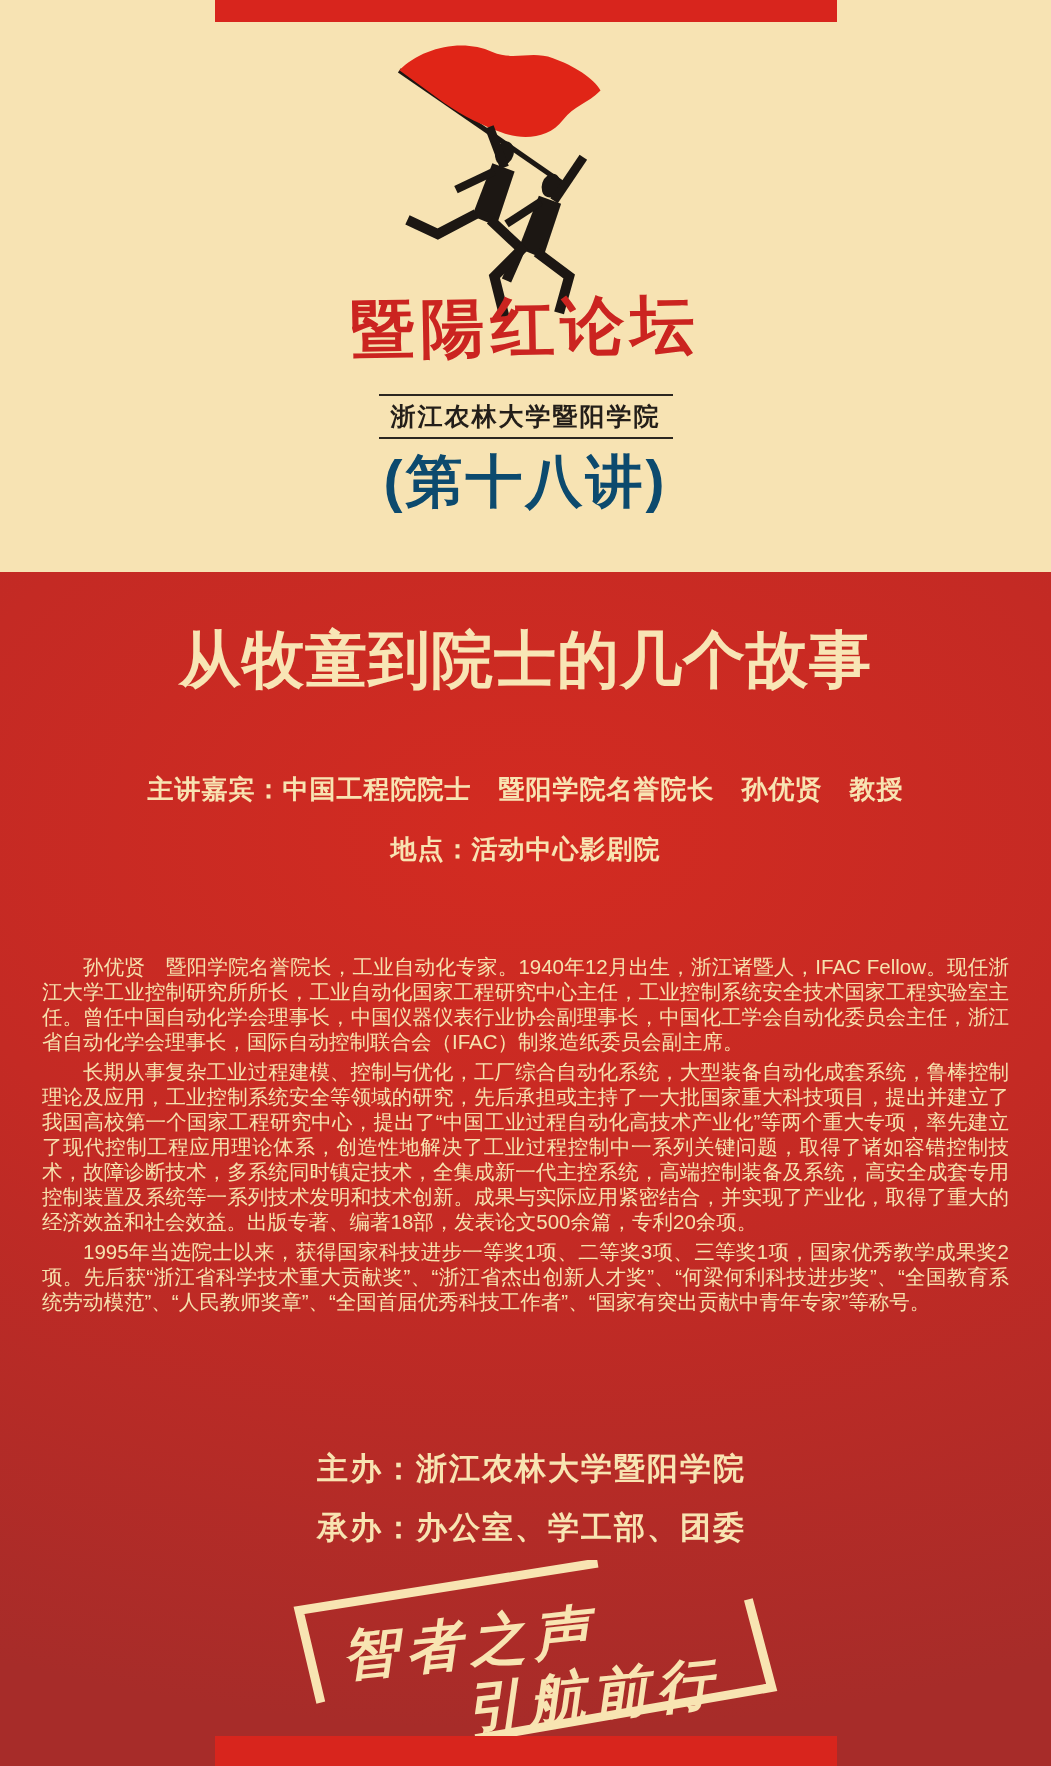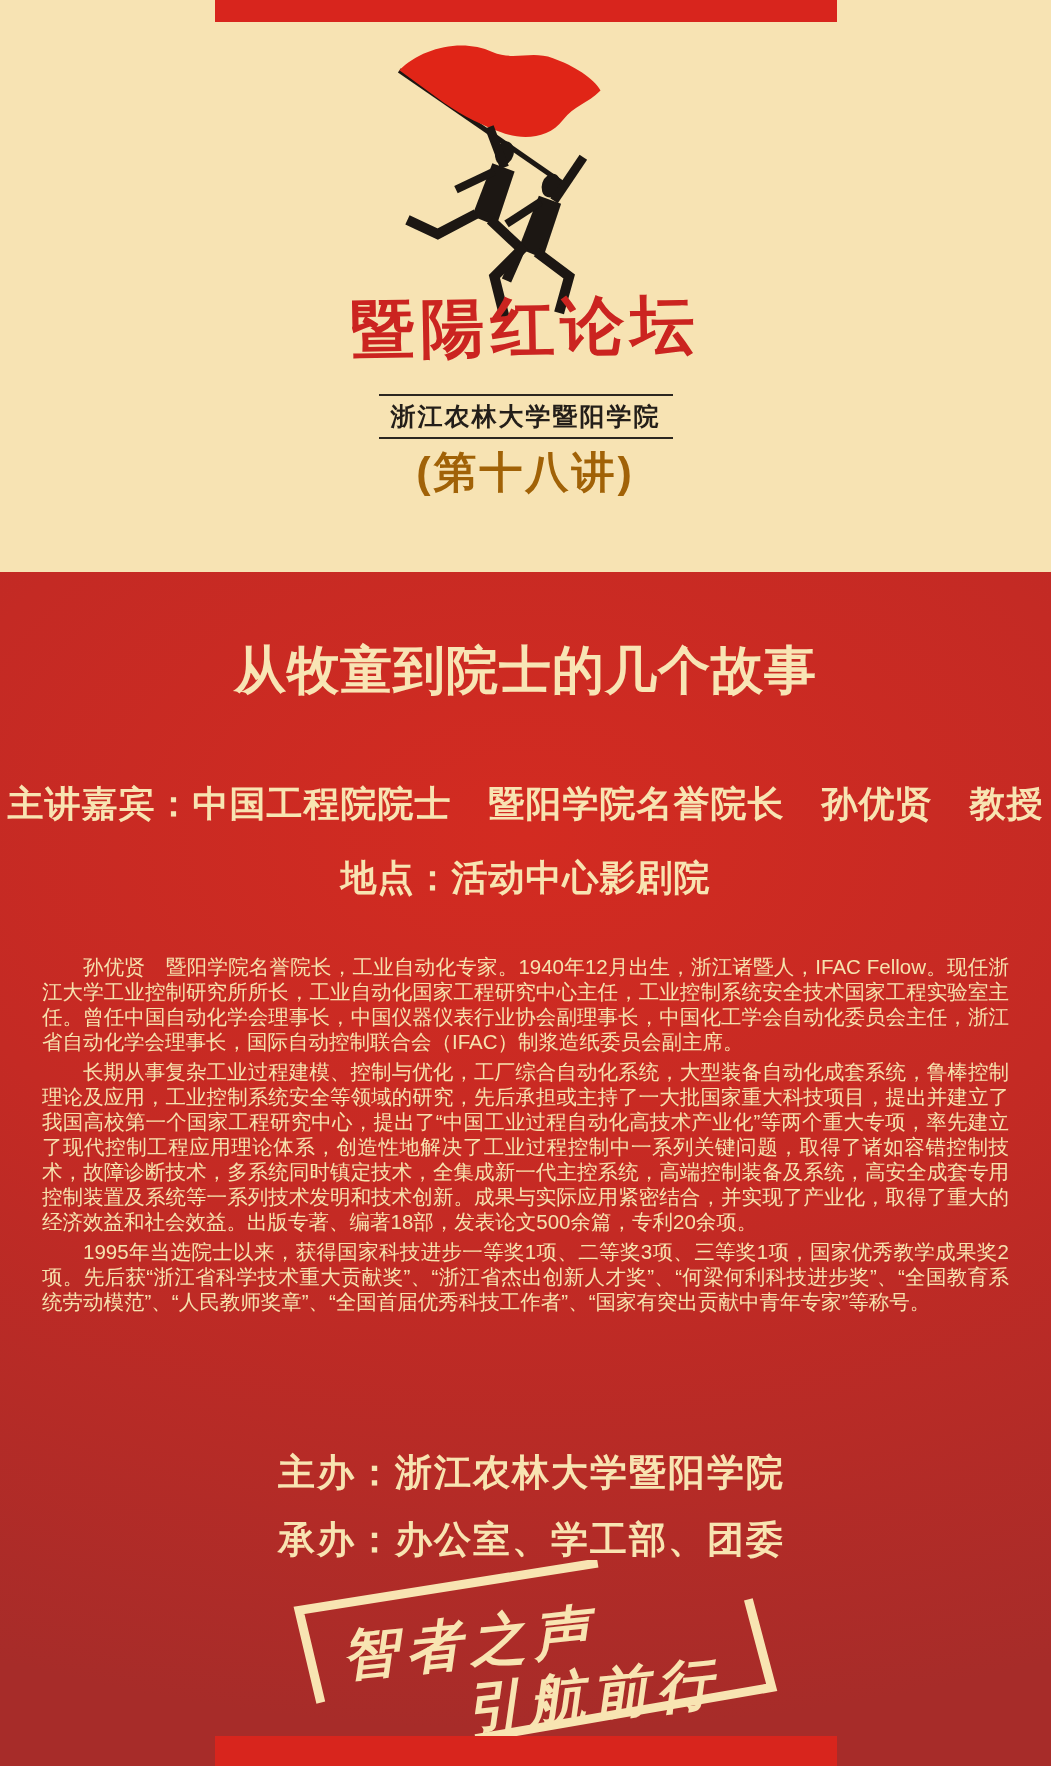--- a/index.html
+++ b/index.html
@@ -37,62 +37,62 @@
     border-bottom:2px solid #2b2620;
     padding:4px 12px;
     font-size:25px;
     font-weight:700;
     letter-spacing:2px;
     color:#231e19;
   }
   .lecture-no{
     position:absolute;top:444px;left:0;width:100%;
     text-align:center;
-    font-size:43px;
+    font-size:57px;
     font-weight:700;
     letter-spacing:3px;
-    color:#a16207;
+    color:#0c4a6e;
   }
 
   
   .red-section{
     position:absolute;top:572px;left:0;width:100%;height:1194px;
     background:radial-gradient(ellipse 130% 75% at 50% 22%, #d32b21 0%, #c42a24 45%, #a72c29 100%);
     color:#f8e4b2;
   }
   .event-title{
-    position:absolute;top:64px;left:0;width:100%;
+    position:absolute;top:46px;left:0;width:100%;
     text-align:center;
     font-family:Liberation Sans, sans-serif;
     font-weight:700;
-    font-size:52px;
+    font-size:62px;
     letter-spacing:1px;
     color:#f8e5b5;
     white-space:nowrap;
   }
   .info-lines{
     position:absolute;top:200px;left:0;width:100%;
     text-align:center;
   }
-  .info-line{font-size:36px;margin:8px 0 25px 0;letter-spacing:1px;}
+  .info-line{font-size:26px;margin:0 0 25px 0;letter-spacing:1px;}
   .info-line .lbl{font-weight:700;}
   .info-line .val{font-weight:600;}
   .bio{
     position:absolute;top:382px;left:42px;width:967px;
     font-size:20.5px;
     line-height:25px;
     text-align:justify;
     color:#f6e2ae;
   }
   .bio p{margin:0 0 5px 0;text-indent:2em;}
   .host-lines{
     position:absolute;top:876px;left:0;width:100%;
     text-align:center;
   }
-  .host-line{font-size:37px;font-weight:700;margin:0 0 17px 12px;letter-spacing:2px;}
+  .host-line{font-size:31px;font-weight:700;margin:0 0 17px 12px;letter-spacing:2px;}
   .slogan-svg{position:absolute;top:988px;left:255px;width:560px;height:190px;}
 </style>
 </head>
 <body>
 
 <div class="poster">
 
   <div class="accent-bar top"></div>
 
   <svg class="illustration" viewBox="0 0 225 275" xmlns="http://www.w3.org/2000/svg">

